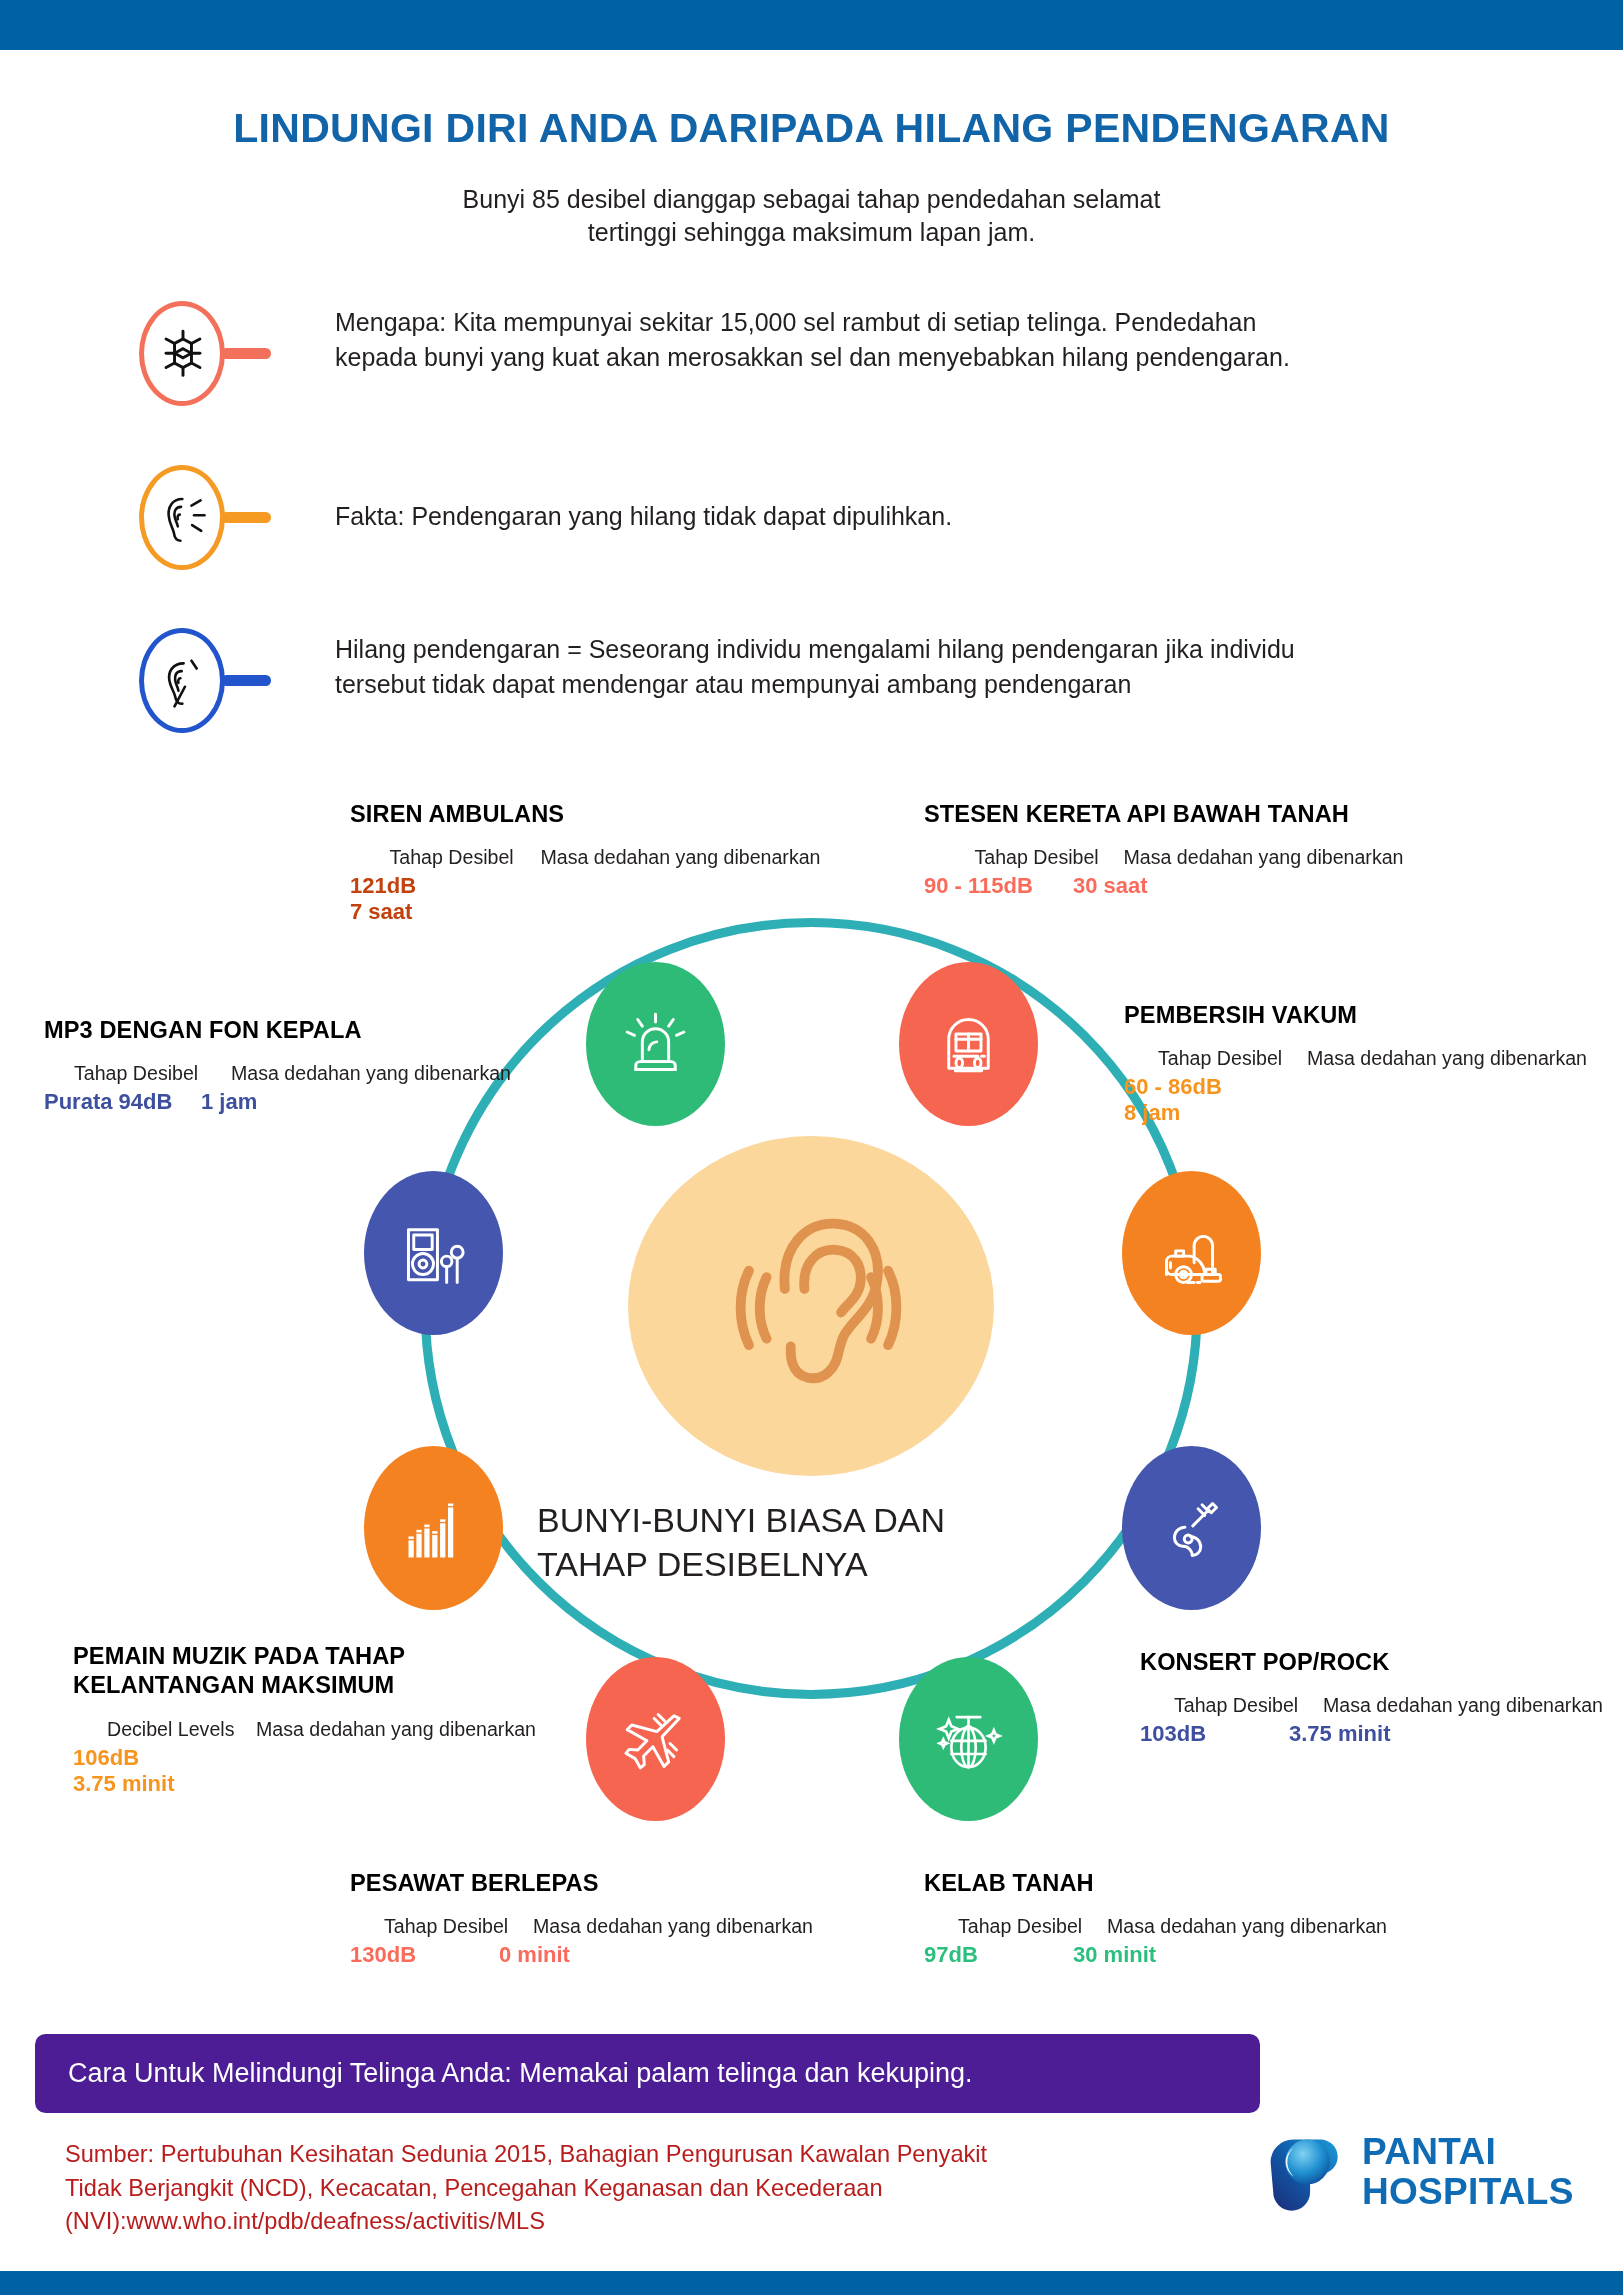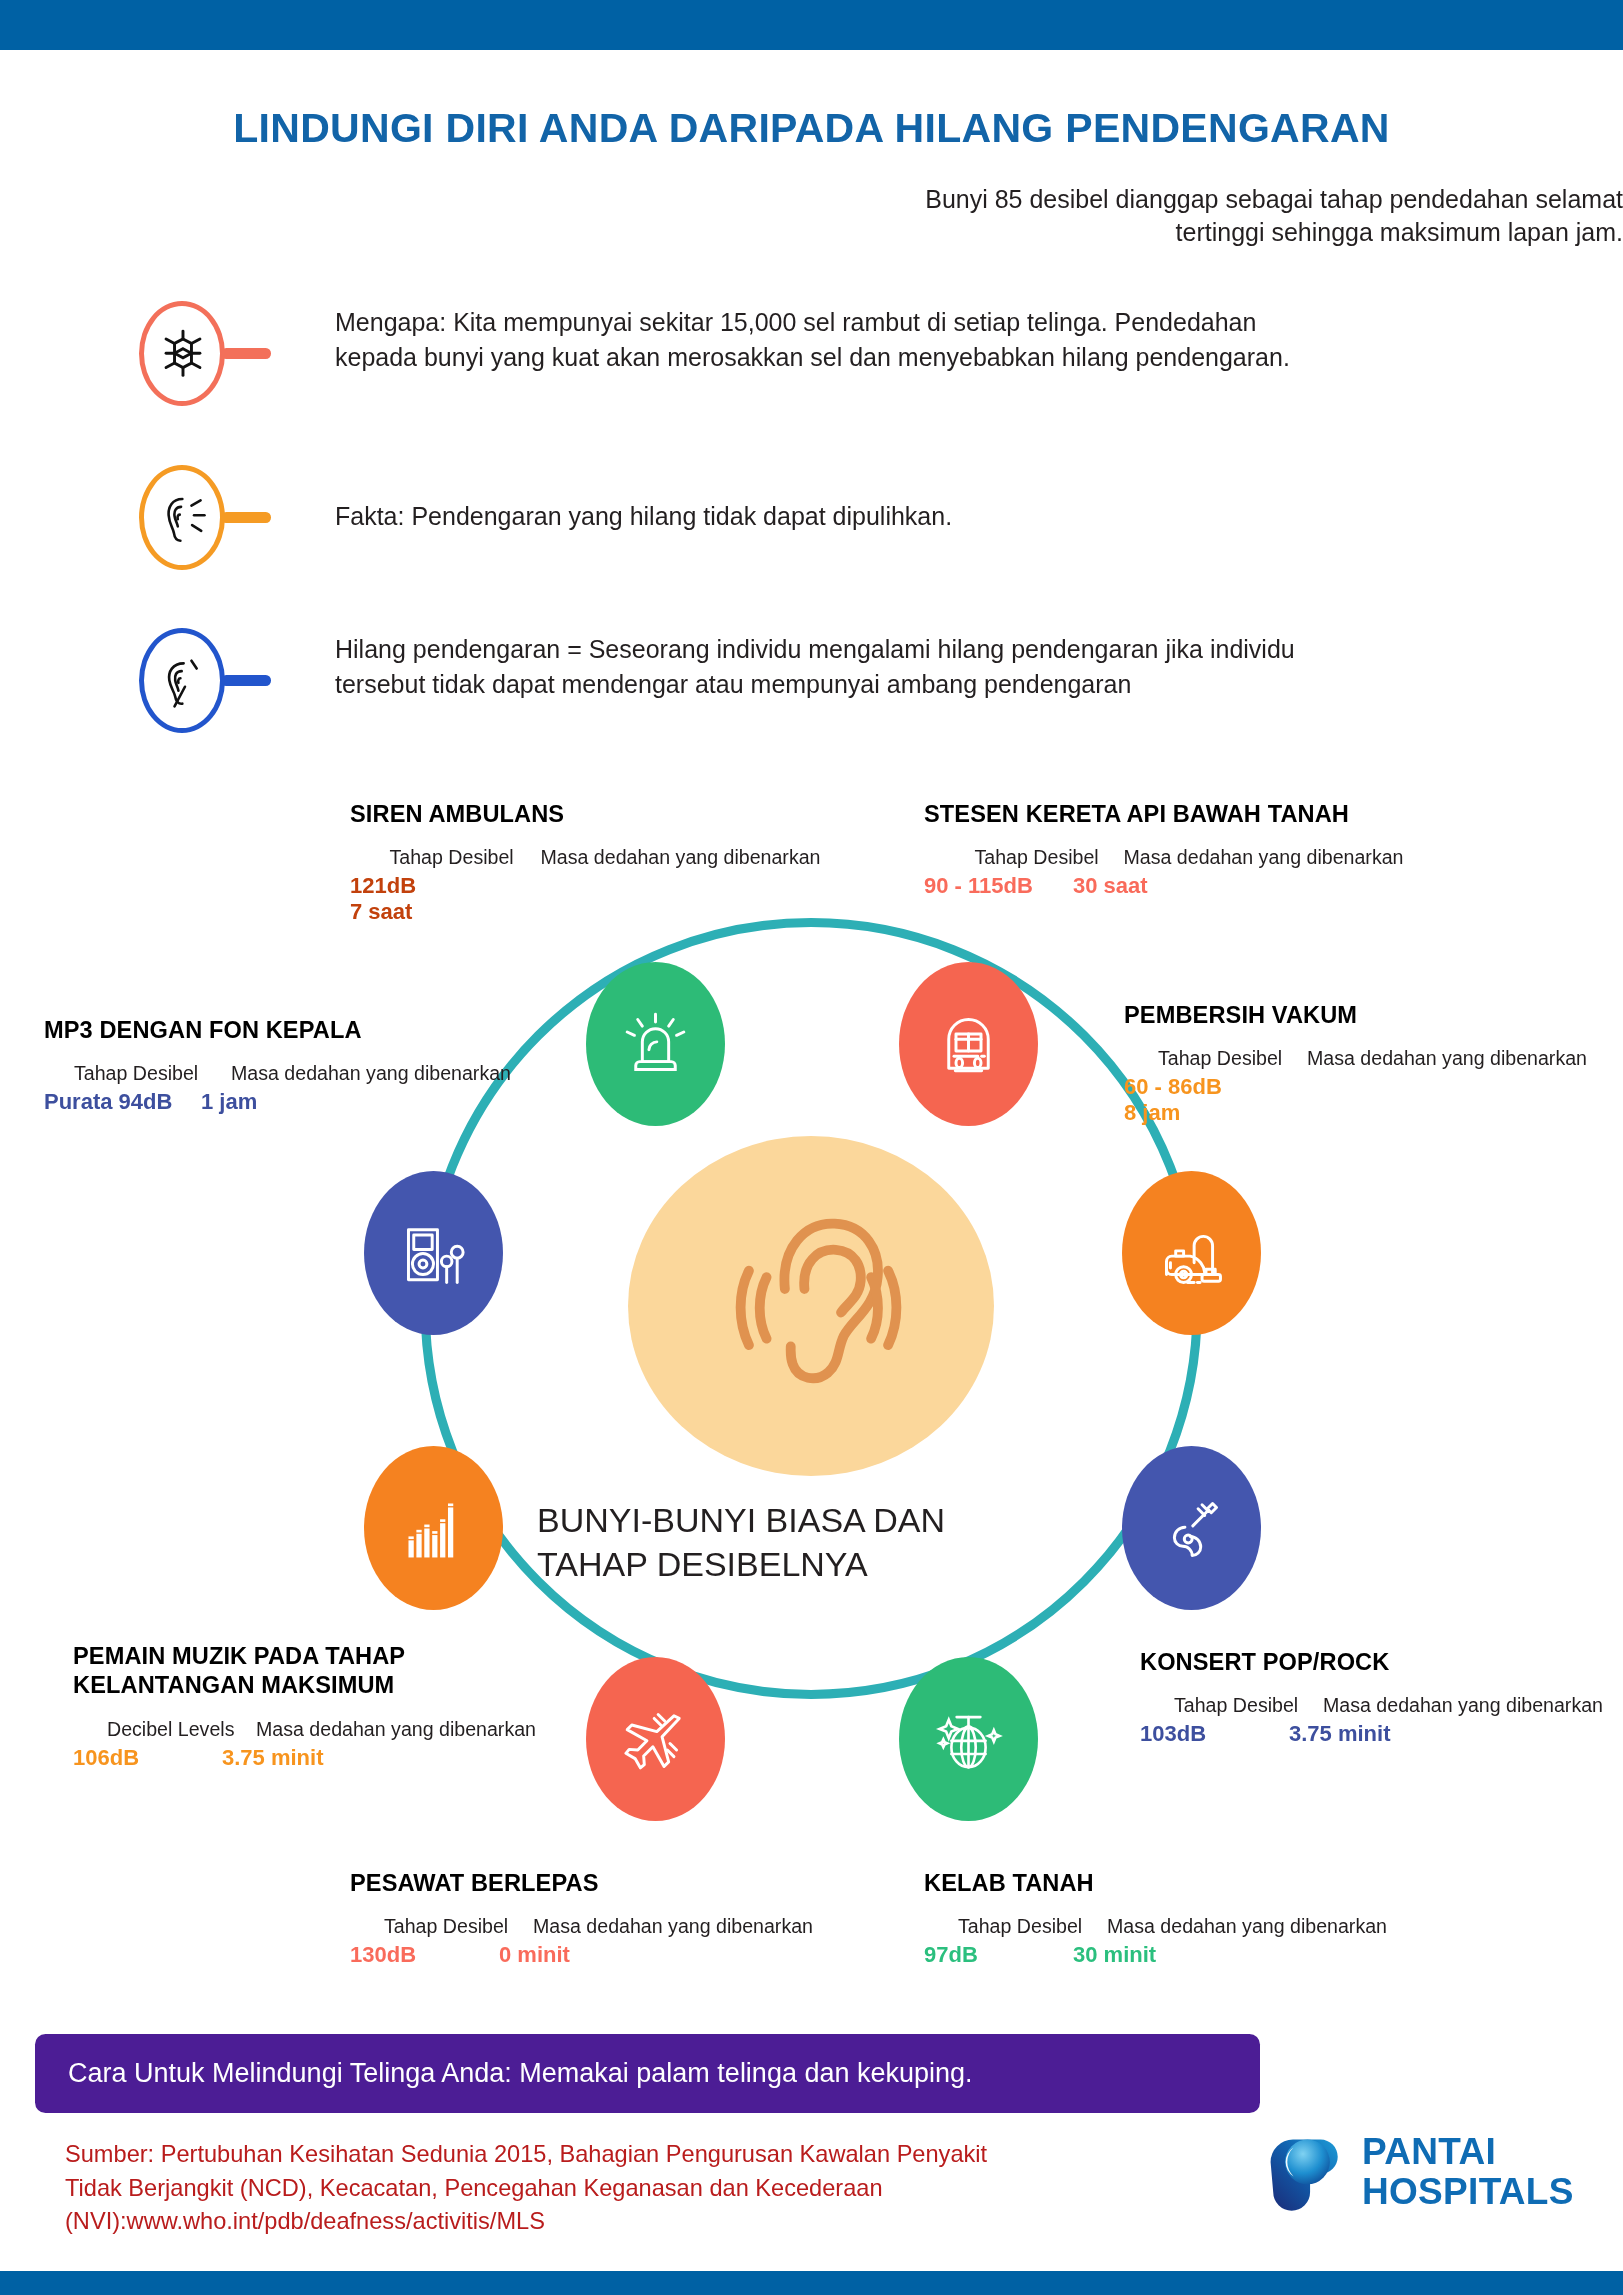--- a/index.html
+++ b/index.html
@@ -15,21 +15,21 @@
 
   
   .title{
     position:absolute; left:0; top:105px; width:1623px;
     text-align:center;
     font-size:41px; font-weight:bold; letter-spacing:0.3px;
     color:#1264A8;
   }
   .subtitle{
     position:absolute; left:0; top:183px; width:1623px;
-    text-align:right; color:#231f20;
+    text-align:center; color:#231f20;
     font-size:25px; line-height:1.32;
   }
 
   
   .bullet{position:absolute;}
   .bullet .ring{
     position:absolute; left:0; top:0;
     width:86px; height:105px; border-radius:50%;
     border:5.9px solid #F3705A; box-sizing:border-box;
     background:#fff;
@@ -396,21 +396,21 @@
 
 <div class="lbl" style="left:73px; top:1642px; width:497px; --c1:149px;">
   <div class="ttl">
     <div>PEMAIN MUZIK PADA TAHAP</div>
     <div>KELANTANGAN MAKSIMUM</div>
   </div>
   <div class="hdrs">
     <span class="c1">Decibel Levels</span>
     <span class="c2">Masa dedahan yang dibenarkan</span>
   </div>
-  <div class="vals" style="color:#F7941E;">
+  <div class="vals" style="color:#F7941E;flex-direction:column;">
     <span class="c1">106dB</span>
     <span class="c2">3.75 minit</span>
   </div>
 </div>
 
 <div class="lbl" style="left:44px; top:1016px; width:497px; --c1:157px;">
   <div class="ttl">MP3 DENGAN FON KEPALA</div>
   <div class="hdrs">
     <span class="c1">Tahap Desibel</span>
     <span class="c2">Masa dedahan yang dibenarkan</span>

